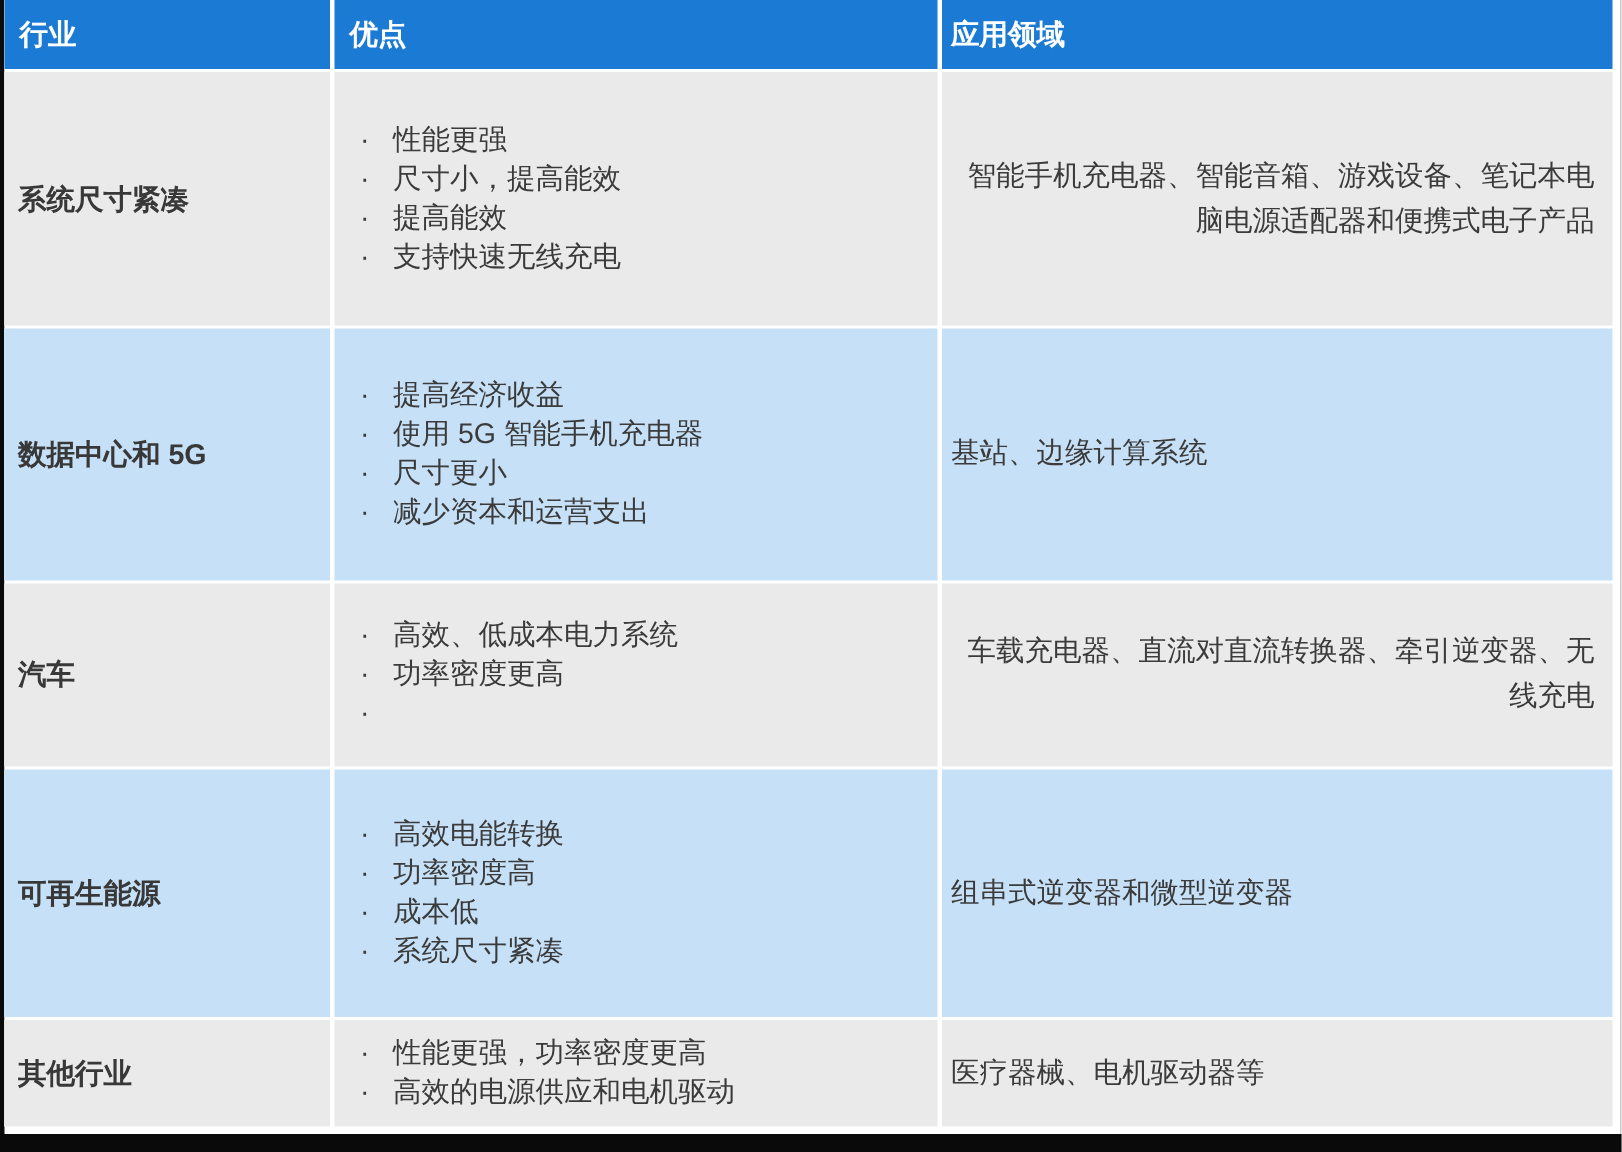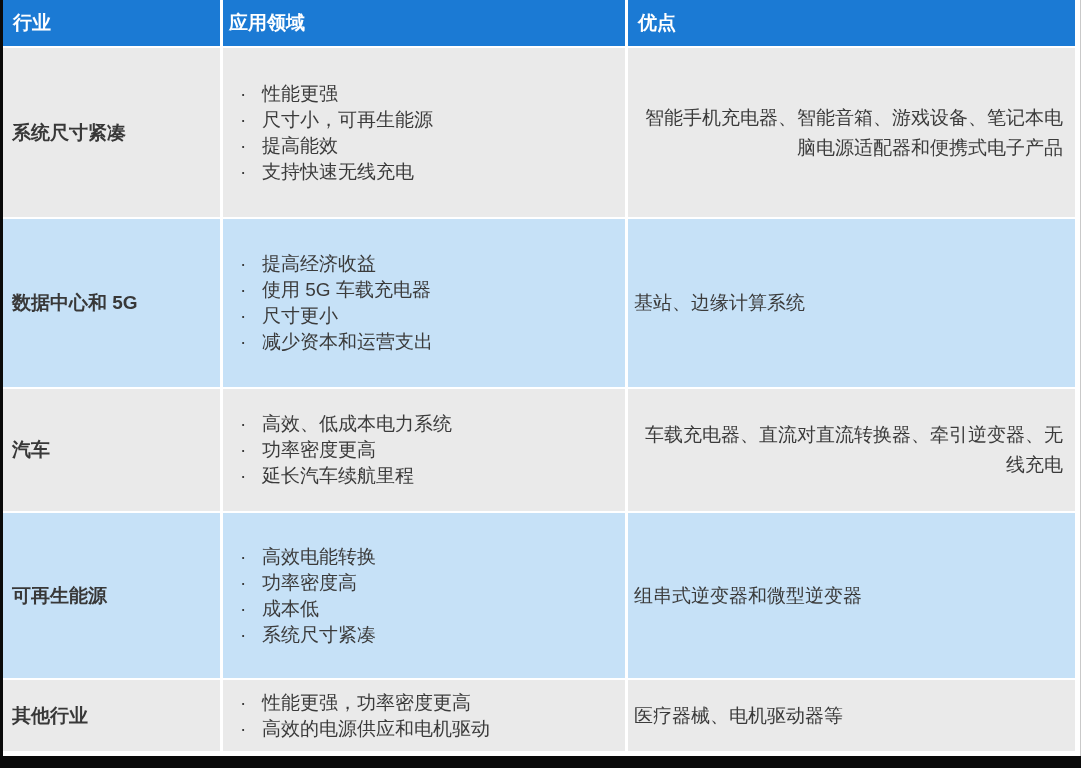--- a/index.html
+++ b/index.html
@@ -100,35 +100,35 @@
   }
 </style>
 </head>
 <body>
 
 <div class="frame">
   <div class="tbl">
 
     <div class="row row-h">
       <div class="cell hcell c1">行业</div>
+      <div class="cell hcell c2">优点</div>
       <div class="cell hcell c3">应用领域</div>
-      <div class="cell hcell c2">优点</div>
     </div>
 
     <div class="row row-0">
       <div class="cell industry bg-gray">系统尺寸紧凑</div>
       <div class="cell advantages bg-gray">
         <ul>
           <li class="adv-item">
               <span class="bullet">·</span>
               <span>性能更强</span>
             </li>
           <li class="adv-item">
               <span class="bullet">·</span>
-              <span>尺寸小，可再生能源</span>
+              <span>尺寸小，提高能效</span>
             </li>
           <li class="adv-item">
               <span class="bullet">·</span>
               <span>提高能效</span>
             </li>
           <li class="adv-item">
               <span class="bullet">·</span>
               <span>支持快速无线充电</span>
             </li>
         </ul>
@@ -141,21 +141,21 @@
     <div class="row row-1">
       <div class="cell industry bg-blue">数据中心和 5G</div>
       <div class="cell advantages bg-blue">
         <ul>
           <li class="adv-item">
               <span class="bullet">·</span>
               <span>提高经济收益</span>
             </li>
           <li class="adv-item">
               <span class="bullet">·</span>
-              <span>使用 5G 车载充电器</span>
+              <span>使用 5G 智能手机充电器</span>
             </li>
           <li class="adv-item">
               <span class="bullet">·</span>
               <span>尺寸更小</span>
             </li>
           <li class="adv-item">
               <span class="bullet">·</span>
               <span>减少资本和运营支出</span>
             </li>
         </ul>
@@ -172,21 +172,20 @@
           <li class="adv-item">
               <span class="bullet">·</span>
               <span>高效、低成本电力系统</span>
             </li>
           <li class="adv-item">
               <span class="bullet">·</span>
               <span>功率密度更高</span>
             </li>
           <li class="adv-item">
               <span class="bullet">·</span>
-              <span>延长汽车续航里程</span>
             </li>
         </ul>
       </div>
       <div class="cell applications bg-gray">
           <span>车载充电器、直流对直流转换器、牵引逆变器、无线充电</span>
         </div>
     </div>
 
     <div class="row row-3">
       <div class="cell industry bg-blue">可再生能源</div>

